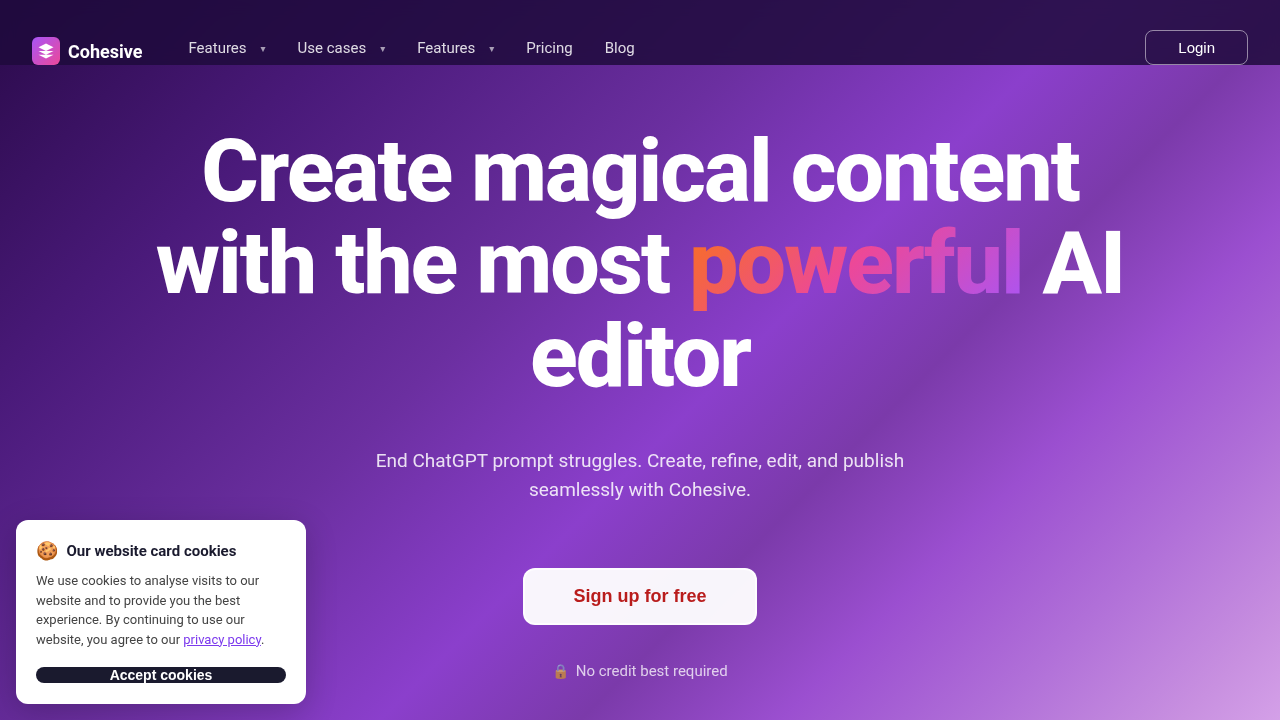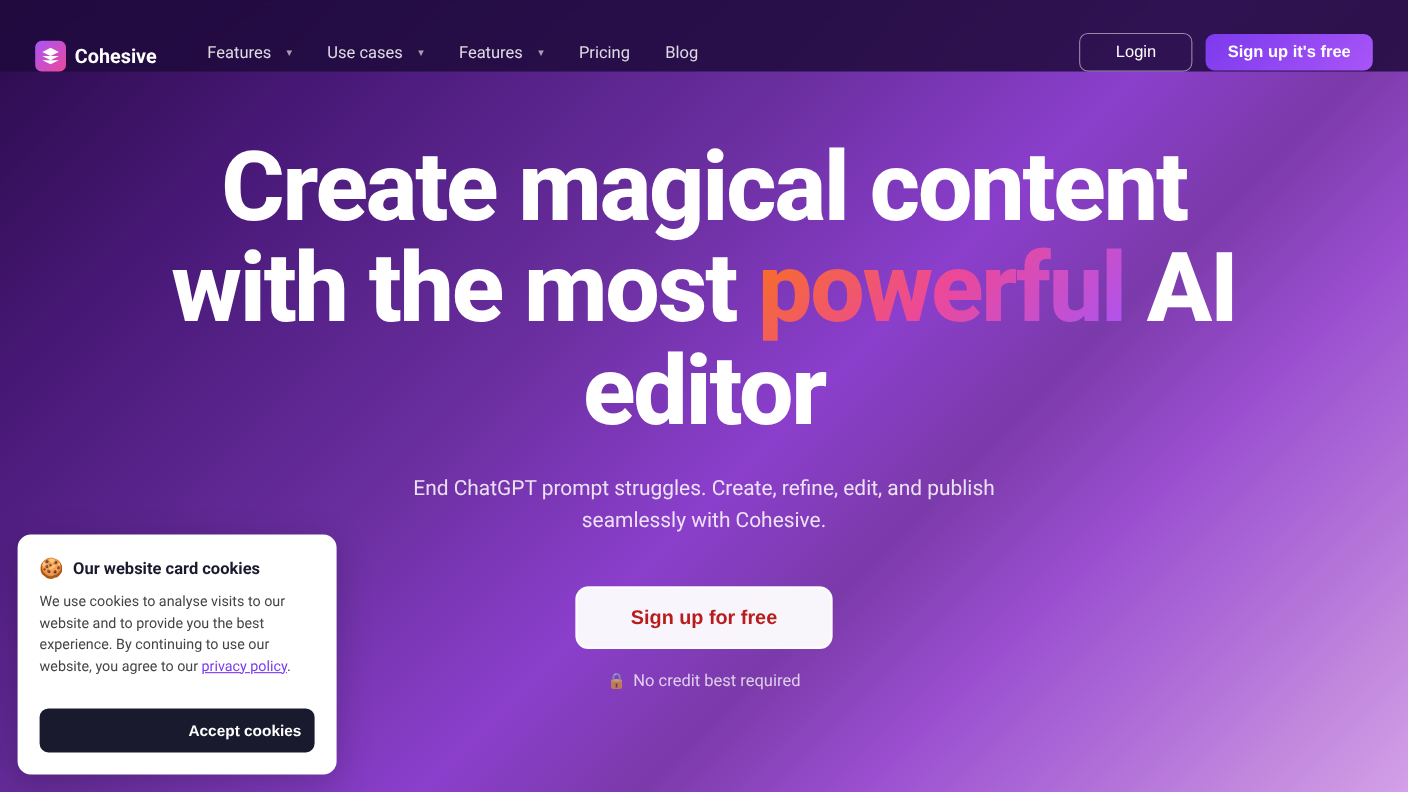--- a/index.html
+++ b/index.html
@@ -117,21 +117,21 @@
       font-weight: 600;
     }
 
     
     .hero {
       position: relative;
       z-index: 5;
       display: flex;
       flex-direction: column;
       align-items: center;
-      justify-content: flex-start;
+      justify-content: space-between;
       text-align: center;
       padding: 60px 20px 40px;
       height: calc(720px - 65px);
     }
 
     .hero-title {
       font-size: 88px;
       font-weight: 800;
       color: white;
       line-height: 1.05;
@@ -207,40 +207,39 @@
     }
 
     .cookie-emoji {
       font-size: 18px;
     }
 
     .cookie-text {
       font-size: 13px;
       color: #444;
       line-height: 1.5;
-      margin-bottom: 28px;
+      margin-bottom: 16px;
     }
 
     .cookie-text a {
       color: #7c3aed;
       text-decoration: underline;
     }
 
     .btn-accept {
       width: 100%;
-      padding: 12px;
+      padding: 0;
       background: #1a1a2e;
       color: white;
       border: none;
       border-radius: 8px;
       font-size: 14px;
       font-weight: 600;
       cursor: pointer;
       transition: background 0.2s;
-      text-align: right;
     }
   </style>
 </head>
 <body>
 
 <div class="hero-bg"></div>
 
 <nav>
   <a class="nav-logo" href="#">
     <div class="logo-icon">
@@ -267,23 +266,20 @@
     <a class="nav-item" href="#">
       <span>Pricing</span>
     </a>
     <a class="nav-item" href="#">
       <span>Blog</span>
     </a>
   </div>
 
   <div class="nav-actions">
     <button class="btn-login">Login</button>
-    <button class="btn-signup">
-      <span><strong>Sign up</strong><span> it's free</span></span>
-    </button>
   </div>
 </nav>
 
 <section class="hero">
   <h1 class="hero-title">
     <span>Create magical content</span><br>
     <span>
       <span>with the most </span><span class="highlight">powerful</span><span> AI editor</span>
     </span>
   </h1>

